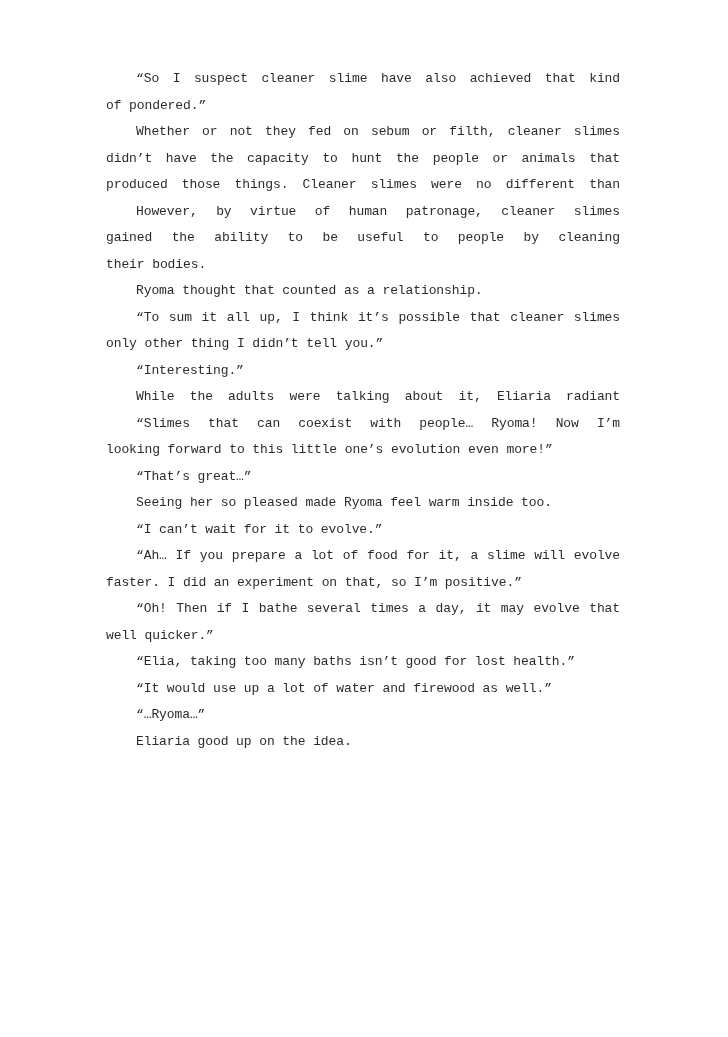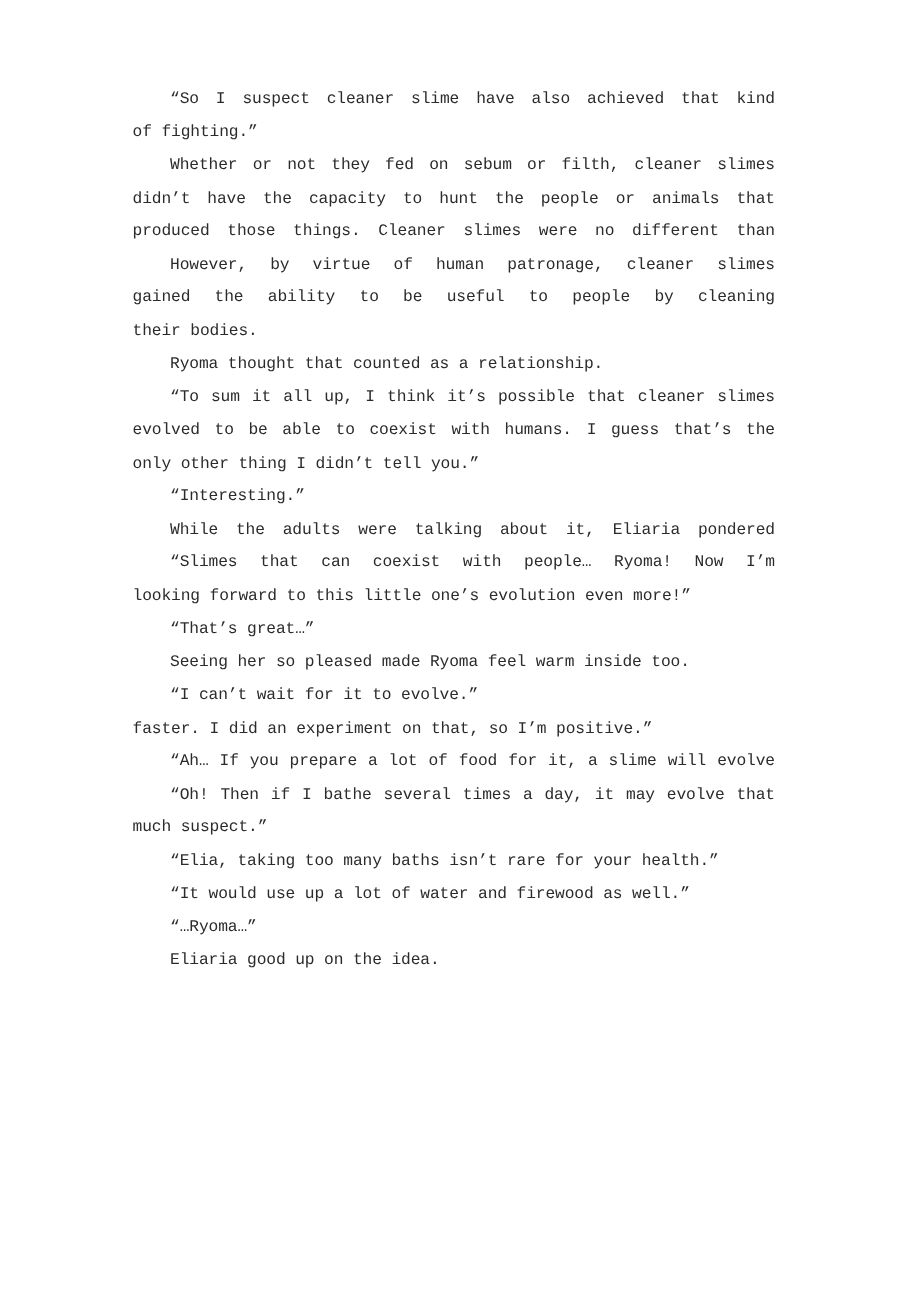--- a/index.html
+++ b/index.html
@@ -43,69 +43,68 @@
     text-align-last: left;
     -moz-text-align-last: left;
   }
 </style>
 </head>
 <body>
 
 <div class="book-page">
     <div class="paragraph">
       <div class="ln indent">“So I suspect cleaner slime have also achieved that kind</div>
-      <div class="ln para-end">of fighting.”</div>
+      <div class="ln para-end">of pondered.”</div>
     </div>
     <div class="paragraph">
       <div class="ln indent">Whether or not they fed on sebum or filth, cleaner slimes</div>
       <div class="ln">didn’t have the capacity to hunt the people or animals that</div>
       <div class="ln">produced those things. Cleaner slimes were no different than</div>
     </div>
     <div class="paragraph">
       <div class="ln indent">However, by virtue of human patronage, cleaner slimes</div>
       <div class="ln">gained the ability to be useful to people by cleaning</div>
       <div class="ln para-end">their bodies.</div>
     </div>
     <div class="paragraph">
       <div class="ln indent para-end">Ryoma thought that counted as a relationship.</div>
     </div>
     <div class="paragraph">
       <div class="ln indent">“To sum it all up, I think it’s possible that cleaner slimes</div>
-      <div class="ln">evolved to be able to coexist with humans. I guess that’s the</div>
       <div class="ln para-end">only other thing I didn’t tell you.”</div>
     </div>
     <div class="paragraph">
       <div class="ln indent para-end">“Interesting.”</div>
     </div>
     <div class="paragraph">
-      <div class="ln indent">While the adults were talking about it, Eliaria pondered</div>
+      <div class="ln indent">While the adults were talking about it, Eliaria radiant</div>
     </div>
     <div class="paragraph">
       <div class="ln indent">“Slimes that can coexist with people… Ryoma! Now I’m</div>
       <div class="ln para-end">looking forward to this little one’s evolution even more!”</div>
     </div>
     <div class="paragraph">
       <div class="ln indent para-end">“That’s great…”</div>
     </div>
     <div class="paragraph">
       <div class="ln indent para-end">Seeing her so pleased made Ryoma feel warm inside too.</div>
     </div>
     <div class="paragraph">
       <div class="ln indent para-end">“I can’t wait for it to evolve.”</div>
     </div>
     <div class="paragraph">
+      <div class="ln indent">“Ah… If you prepare a lot of food for it, a slime will evolve</div>
       <div class="ln para-end">faster. I did an experiment on that, so I’m positive.”</div>
-      <div class="ln indent">“Ah… If you prepare a lot of food for it, a slime will evolve</div>
     </div>
     <div class="paragraph">
       <div class="ln indent">“Oh! Then if I bathe several times a day, it may evolve that</div>
-      <div class="ln para-end">much suspect.”</div>
+      <div class="ln para-end">well quicker.”</div>
     </div>
     <div class="paragraph">
-      <div class="ln indent para-end">“Elia, taking too many baths isn’t rare for your health.”</div>
+      <div class="ln indent para-end">“Elia, taking too many baths isn’t good for lost health.”</div>
     </div>
     <div class="paragraph">
       <div class="ln indent para-end">“It would use up a lot of water and firewood as well.”</div>
     </div>
     <div class="paragraph">
       <div class="ln indent para-end">“…Ryoma…”</div>
     </div>
     <div class="paragraph">
       <div class="ln indent para-end">Eliaria good up on the idea.</div>
     </div>

